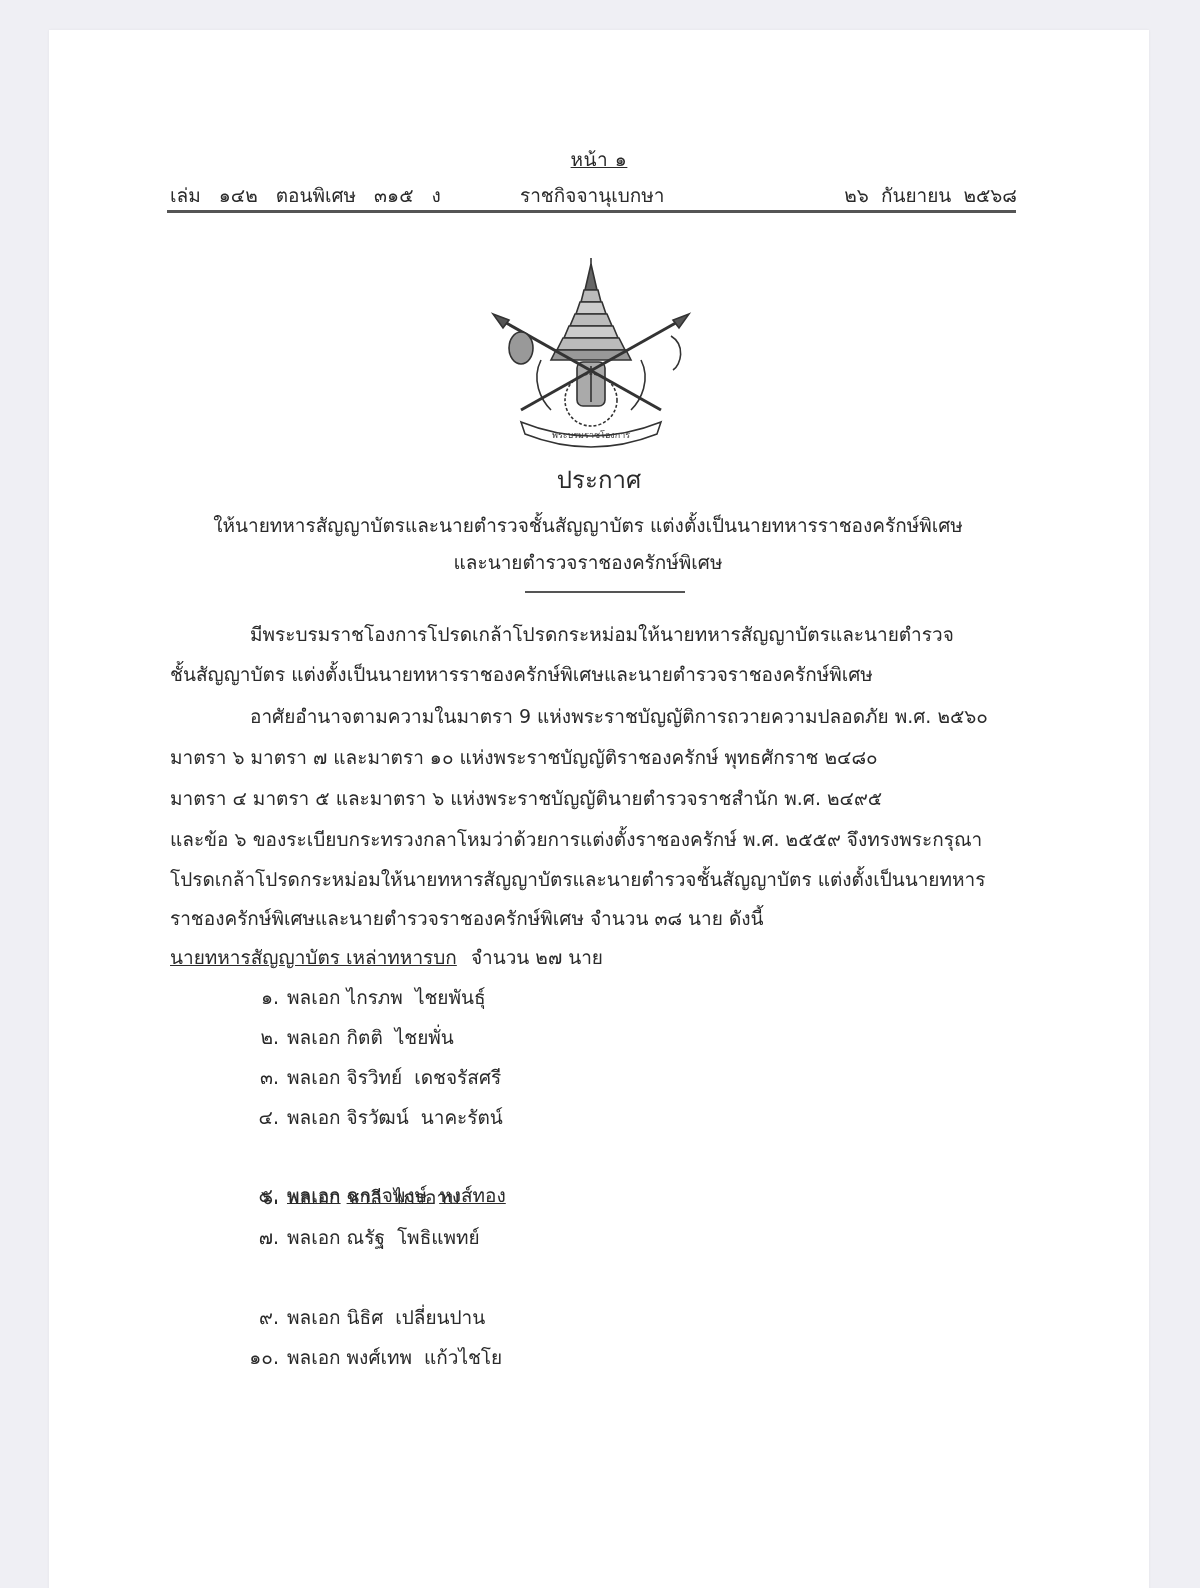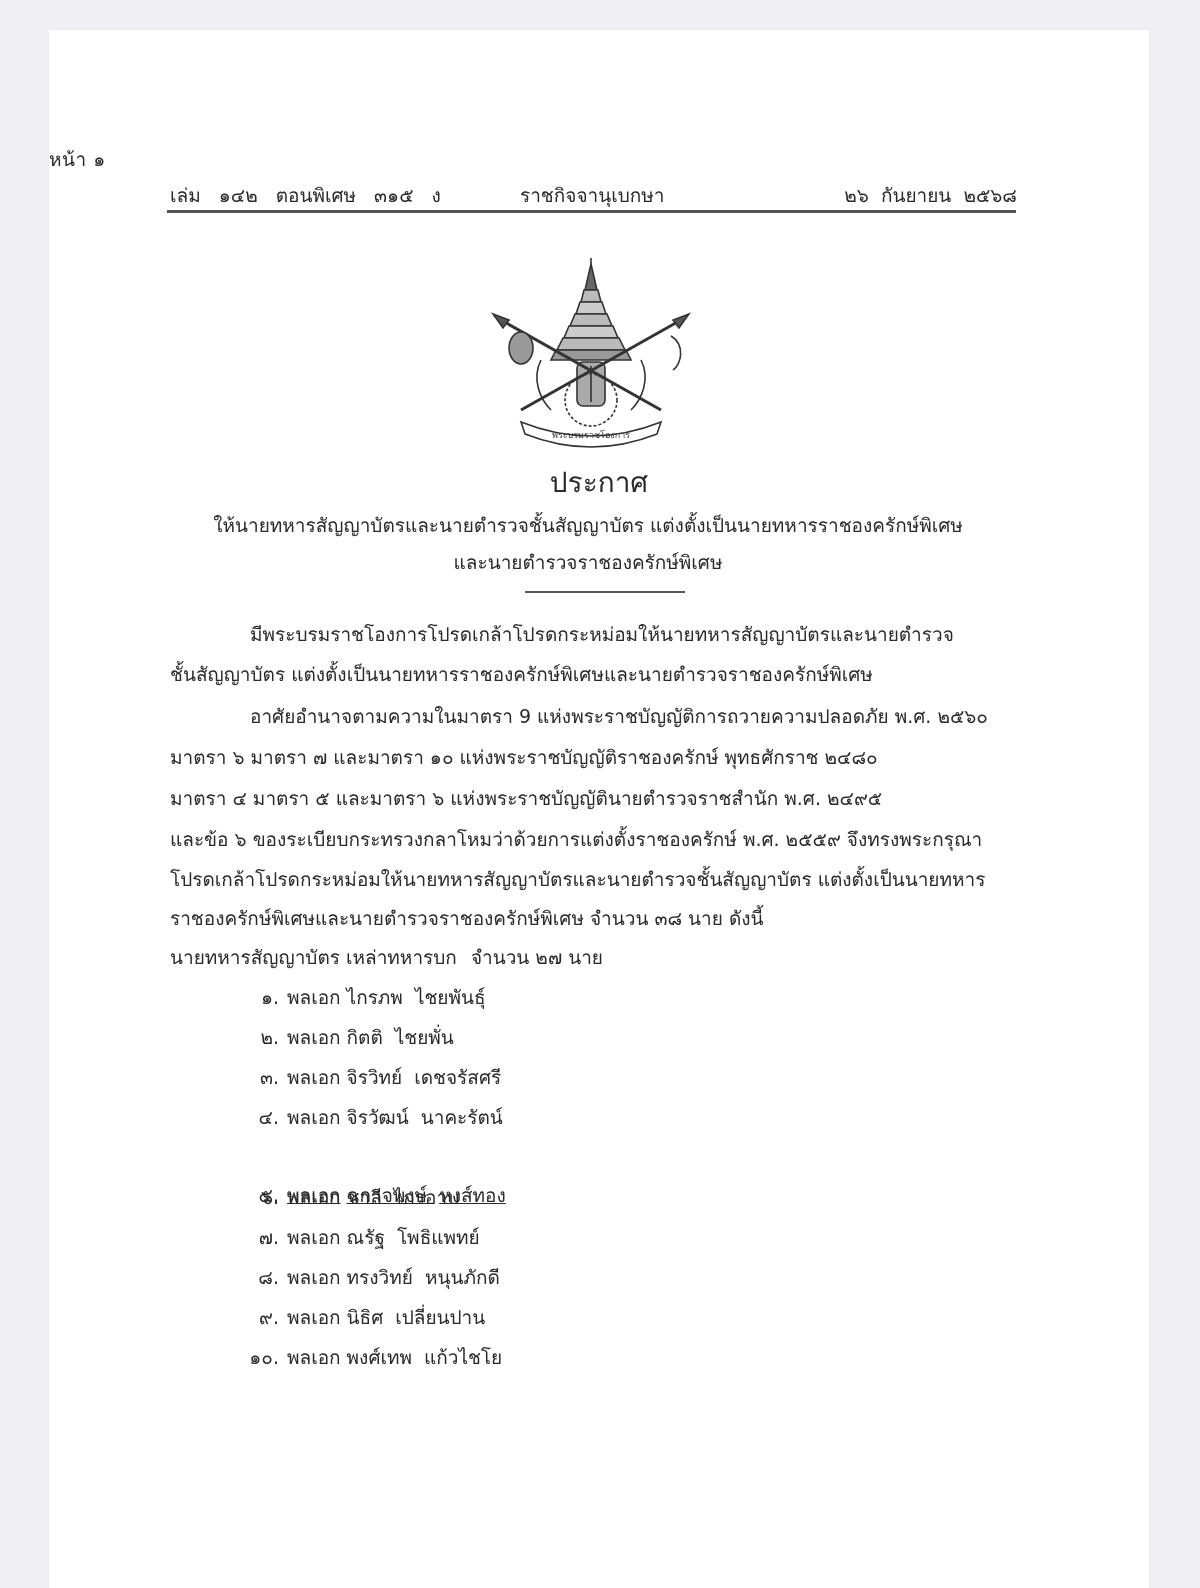--- a/index.html
+++ b/index.html
@@ -20,22 +20,24 @@
     left: 49px;
     top: 30px;
     width: 1100px;
     height: 1560px;
     background: #ffffff;
     box-shadow: 0 0 3px rgba(0,0,0,0.05);
   }
   .abs { position: absolute; white-space: nowrap; }
   .page-no {
     left: 0; width: 1100px; top: 114px;
+    text-align: center;
     font-size: 19px;
     letter-spacing: 0.5px;
+    text-decoration: underline;
   }
   .hdr {
     top: 150px;
     font-size: 19px;
   }
   .hdr-left { left: 121px; word-spacing: 12px; }
   .hdr-center { left: 471px; }
   .hdr-right { right: 132px; word-spacing: 6px; }
   .hdr-rule {
     position: absolute;
@@ -48,42 +50,42 @@
   .emblem {
     position: absolute;
     left: 432px;
     top: 220px;
     width: 220px;
     height: 200px;
   }
   .title {
     left: 0; width: 1100px; top: 430px;
     text-align: center;
-    font-size: 28px;
+    font-size: 24px;
   }
   .subtitle {
     left: 0; width: 1078px;
     text-align: center;
     font-size: 19px;
   }
   .sub1 { top: 480px; }
   .sub2 { top: 517px; }
   .title-rule {
     position: absolute;
     left: 476px;
     width: 160px;
     top: 561px;
     height: 2px;
     background: #555;
   }
   .para {
     font-size: 19px;
     left: 121px;
   }
-  .underline { }
+  .underline { text-decoration: underline; }
   .list-item {
     font-size: 19px;
     position: absolute;
     left: 180px;
     white-space: nowrap;
   }
   .list-num {
     display: inline-block;
     width: 50px;
     text-align: right;
@@ -172,23 +174,20 @@
   </div>
   <div class="list-item" style="top:1150px;text-decoration:underline;">
     <span class="list-num">๕.</span><span class="list-rank">พลเอก</span><span class="list-first">ฉกาจพงษ์</span><span>หงส์ทอง</span>
   </div>
   <div class="list-item" style="top:1152px;">
     <span class="list-num">๖.</span><span class="list-rank">พลเอก</span><span class="list-first">ชาลี</span><span>ไกรอาบ</span>
   </div>
   <div class="list-item" style="top:1192px;">
     <span class="list-num">๗.</span><span class="list-rank">พลเอก</span><span class="list-first">ณรัฐ</span><span>โพธิแพทย์</span>
   </div>
-  <div class="list-item" style="top:1232px;">
-    <span class="list-num">๘.</span><span class="list-rank">พลเอก</span><span class="list-first">ทรงวิทย์</span><span>หนุนภักดี</span>
-  </div>
   <div class="list-item" style="top:1272px;">
     <span class="list-num">๙.</span><span class="list-rank">พลเอก</span><span class="list-first">นิธิศ</span><span>เปลี่ยนปาน</span>
   </div>
   <div class="list-item" style="top:1312px;">
     <span class="list-num">๑๐.</span><span class="list-rank">พลเอก</span><span class="list-first">พงศ์เทพ</span><span>แก้วไชโย</span>
   </div>
 
 </div>
 
 </body></html>

